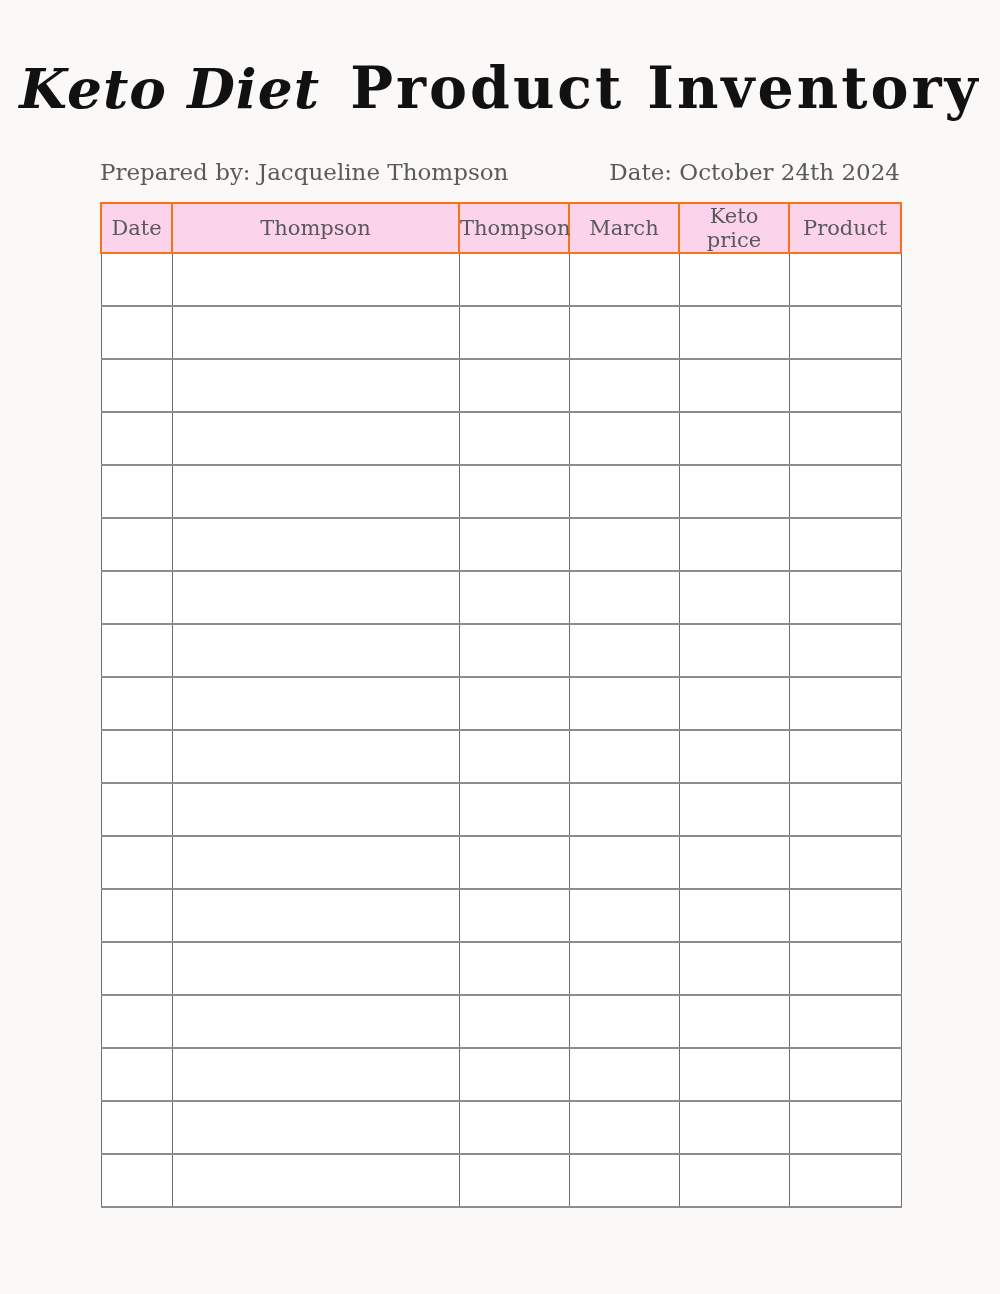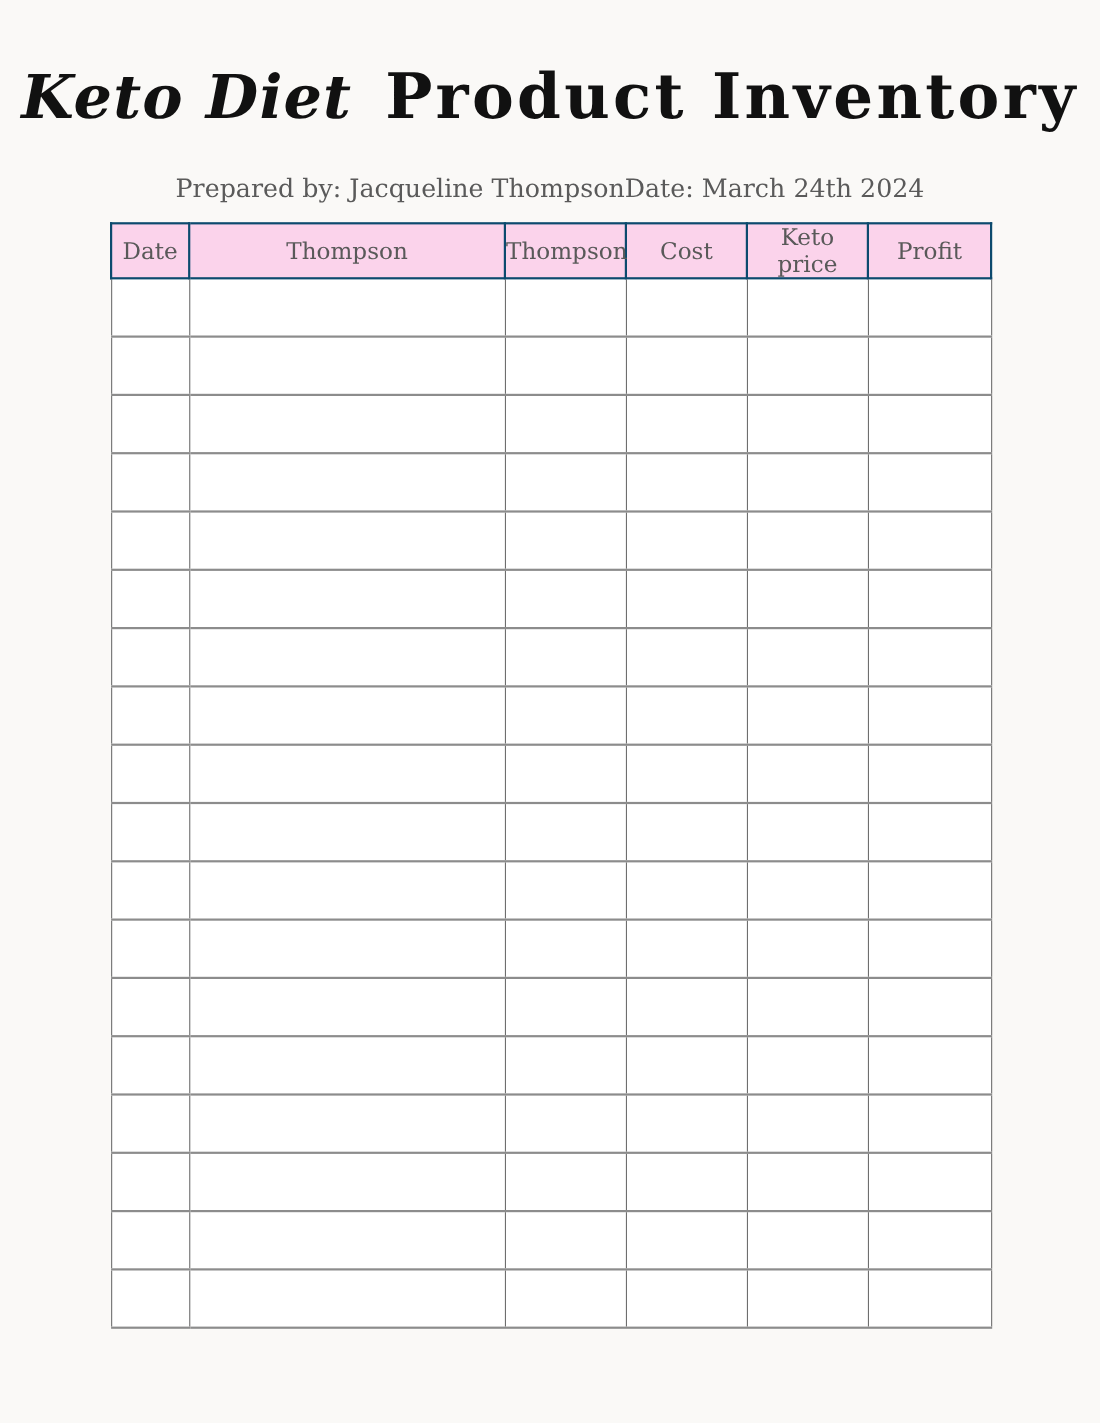--- a/index.html
+++ b/index.html
@@ -35,38 +35,38 @@
     font-family: "DejaVu Serif", serif;
     font-weight: 700;
     font-size: 57px;
     letter-spacing: 3px;
   }
 
   
   .meta-row {
     margin: 38px 100px 0 100px;
     display: flex;
-    justify-content: center;
+    justify-content: space-between;
     align-items: baseline;
     font-family: "DejaVu Serif", serif;
     font-size: 23px;
     color: #5A5A5A;
   }
 
   
   .inventory-table {
     margin: 17px 0 0 100px;
     width: 800px;
     border-collapse: collapse;
     table-layout: fixed;
   }
   .inventory-table th {
     height: 47px;
     background: #FBD3EB;
-    border: 2px solid #0c4a6e;
+    border: 2px solid #f97316;
     font-family: "DejaVu Serif", serif;
     font-weight: 400;
     font-size: 21px;
     color: #595959;
     text-align: center;
     vertical-align: middle;
   }
   .inventory-table td {
     height: 53px;
     background: #FFFFFF;
@@ -81,40 +81,40 @@
 <body>
 
 <div class="page">
 
   <div class="title-row">
     <span class="title-script">Keto Diet</span><span class="title-main">Product Inventory</span>
   </div>
 
   <div class="meta-row">
     <span>Prepared by: Jacqueline Thompson</span>
-    <span>Date: March 24th 2024</span>
+    <span>Date: October 24th 2024</span>
   </div>
 
   <table class="inventory-table">
     <colgroup>
         <col style="width: 71px;">
         <col style="width: 287px;">
         <col style="width: 110px;">
         <col style="width: 110px;">
         <col style="width: 110px;">
         <col style="width: 112px;">
       </colgroup>
     <thead>
       <tr>
           <th>Date</th>
           <th>Thompson</th>
           <th>Thompson</th>
-          <th>Cost</th>
+          <th>March</th>
           <th>Keto price</th>
-          <th>Profit</th>
+          <th>Product</th>
         </tr>
     </thead>
     <tbody>
         <tr>
           <td></td>
           <td></td>
           <td></td>
           <td></td>
           <td></td>
           <td></td>

